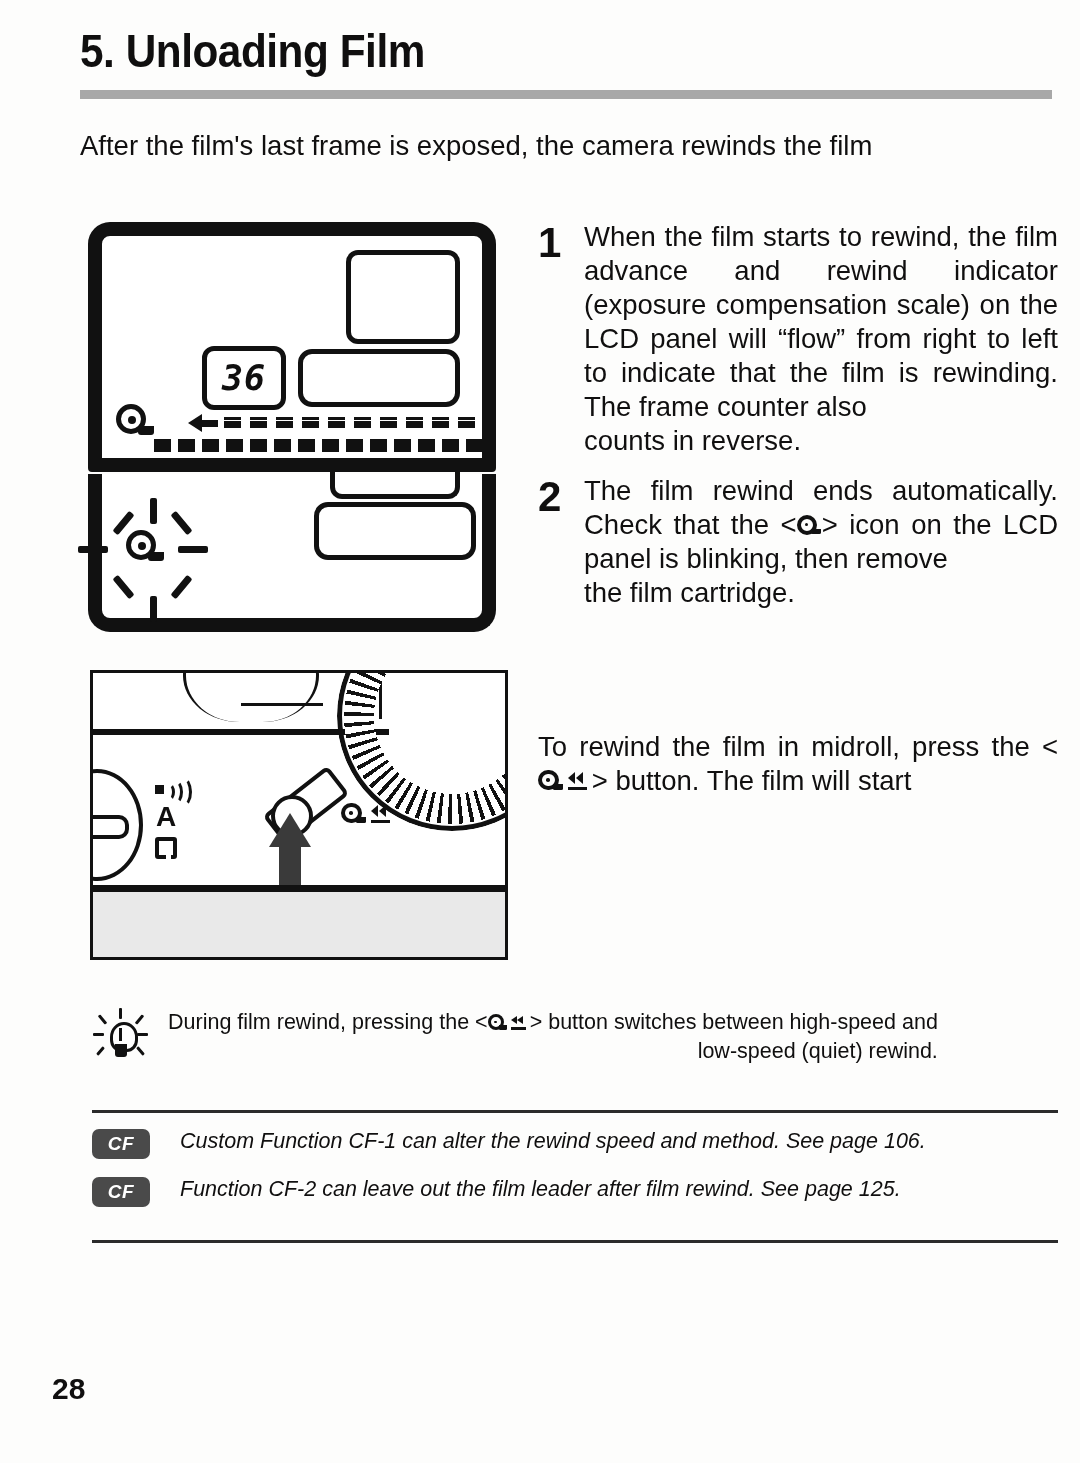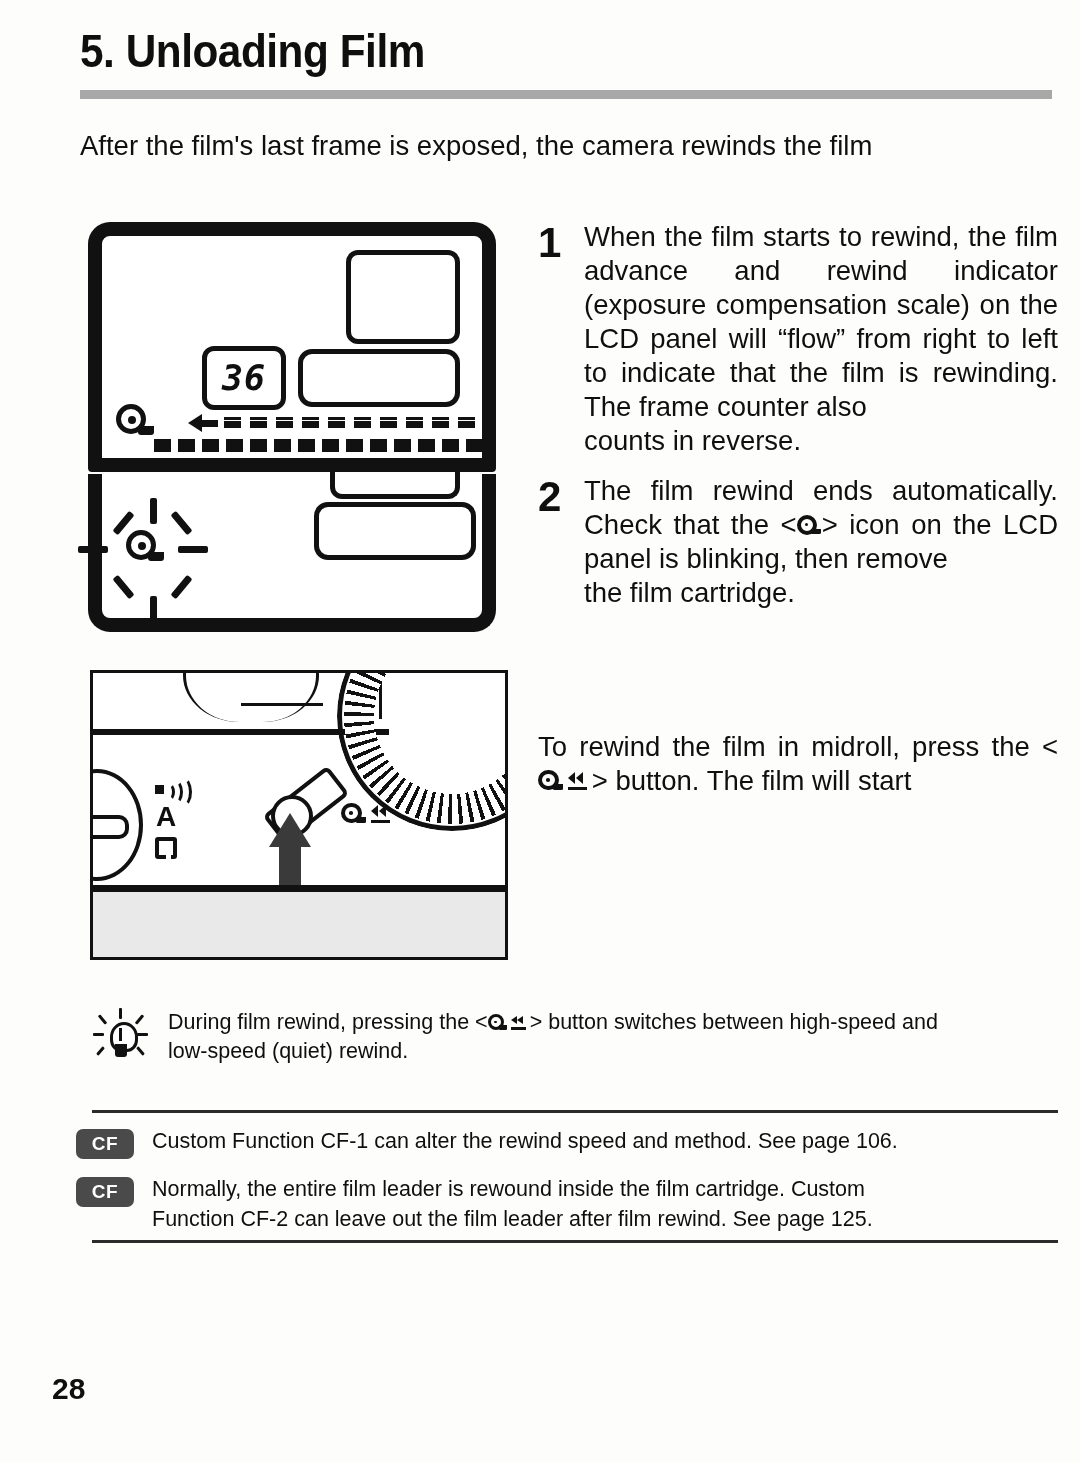--- a/index.html
+++ b/index.html
@@ -427,21 +427,21 @@
   .rw .arrows .a1 { left:0.02em; }
   .rw .arrows .a2 { left:0.34em; }
   .rw .arrows .ul {
     position:absolute; left:0.02em; top:0.72em;
     width:0.74em; height:0.13em; background:#111;
   }
 
   
   .tip {
     position:absolute; left: 92px; top: 1008px; width: 966px;
-    display:flex; gap: 20px; align-items:flex-start;
+    display:flex; gap: 20px; align-items:flex-start;text-align:right;
   }
   .bulb { position:relative; width:56px; height:58px; flex:none; }
   .bulb .glass {
     position:absolute; left:18px; top:14px;
     width:22px; height:24px; border:3px solid #111;
     border-radius: 50% 50% 40% 40%;
     background:#fff;
   }
   .bulb .base {
     position:absolute; left:23px; top:36px;
@@ -459,21 +459,21 @@
   .bulb .s6 { width:3px;height:10px; left:7px; top:38px; transform:rotate(40deg); }
   .bulb .s7 { width:3px;height:10px; left:47px; top:38px; transform:rotate(-40deg); }
   .tip-text { font-size: 21.5px; line-height: 29px; }
 
   
   .cf-rule {
     position:absolute; left: 92px; width: 966px; height: 3px; background:#2b2b2b;
   }
   .cf-rule.r1 { top: 1110px; }
   .cf-rule.r2 { top: 1240px; }
-  .cf-block { position:absolute; left: 76px; width: 966px; display:flex; gap:18px; align-items:flex-start; }
+  .cf-block { position:absolute; left: 92px; width: 966px; display:flex; gap:30px; align-items:flex-start;font-style:italic; }
   .cf-block.b1 { top: 1126px; }
   .cf-block.b2 { top: 1174px; }
   .cf-badge {
     flex:none;
     width: 58px; height: 30px;
     background: #4a4a4a;
     border-radius: 7px;
     color:#fff;
     font-size: 19px;
     font-weight: bold;
@@ -680,21 +680,20 @@
   <div class="cf-rule r1"></div>
   <div class="cf-block b1">
     <div class="cf-badge">CF</div>
     <div class="cf-text">
       <span>Custom Function CF-1 can alter the rewind speed and method.  See page 106.</span>
     </div>
   </div>
   <div class="cf-block b2">
     <div class="cf-badge">CF</div>
     <div class="cf-text">
-      <span>Normally, the entire film leader is rewound inside the film cartridge. Custom</span>
       <span style="display:block">Function CF-2 can leave out the film leader after film rewind. See page 125.</span>
     </div>
   </div>
   <div class="cf-rule r2"></div>
 
   <div class="page-num">28</div>
 
 </div>
 
 </body></html>

